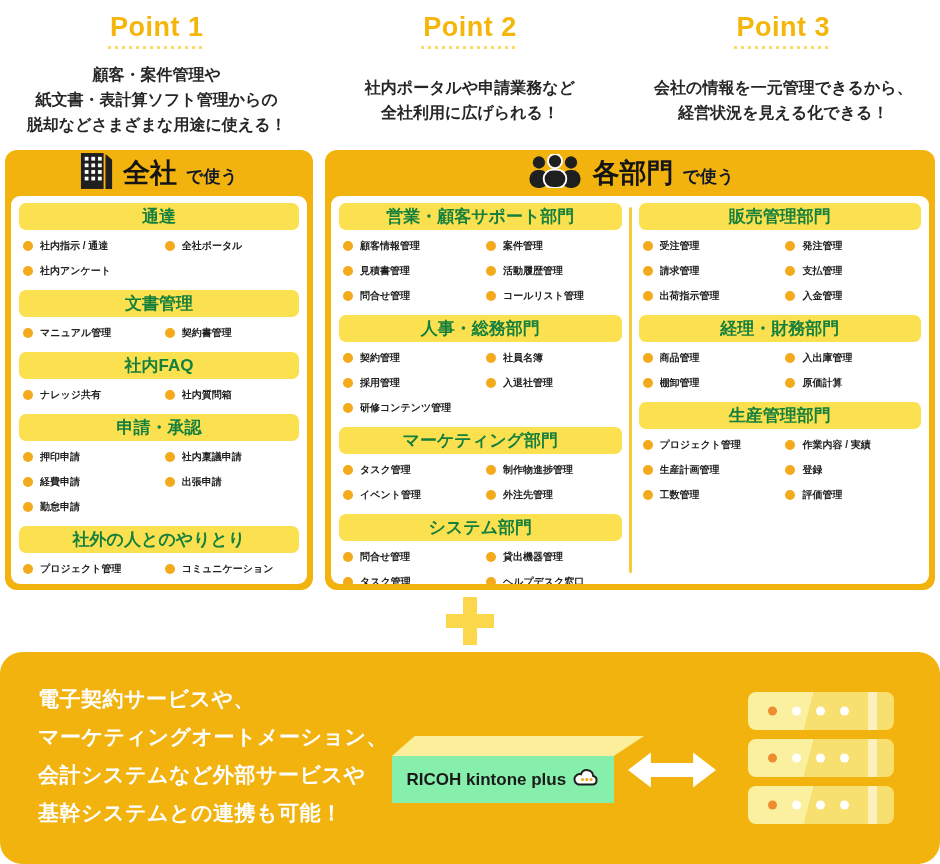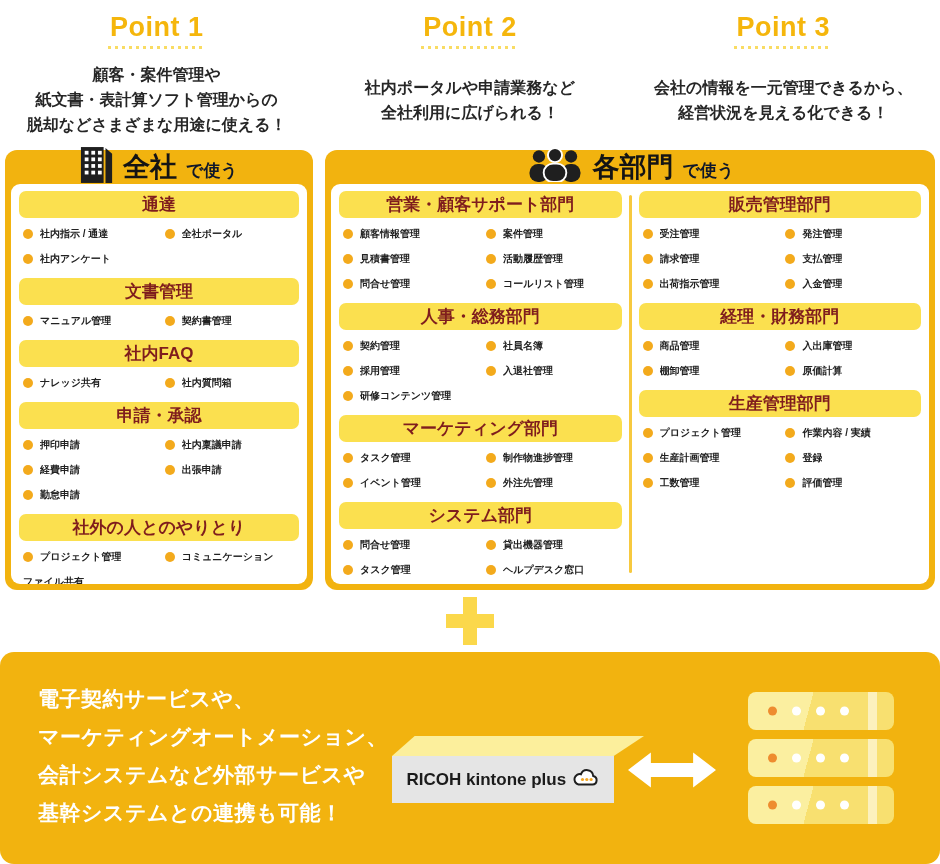--- a/index.html
+++ b/index.html
@@ -14,52 +14,52 @@
   .point-dots { margin-top: 3px; width: 98px; height: 3px;
     background: repeating-linear-gradient(90deg, #F9DC63 0 3px, transparent 3px 7px); }
   .point-desc { flex: 1; display: flex; flex-direction: column; justify-content: center;
     text-align: center; font-size: 16px; font-weight: 700; color: #262626; line-height: 25px; }
 
   
   .panels-row { height: 440px; display: flex; gap: 12px; padding: 0 5px; }
   .panel { background: #F2B30F; border-radius: 12px; padding: 0 6px 6px; display: flex; flex-direction: column; }
   .panel-left { flex: 0 0 308px; }
   .panel-right { flex: 1; }
-  .panel-head { height: 34px; display: flex; align-items: center; justify-content: center; gap: 9px; }
+  .panel-head { height: 46px; display: flex; align-items: center; justify-content: center; gap: 9px; }
   .head-strong { font-size: 27px; font-weight: 900; color: #141414; }
   .head-suffix { font-size: 17px; font-weight: 700; color: #0f172a; margin-top: 6px; }
   .panel-body { background: #fff; border-radius: 9px; flex: 1; padding: 7px 8px; overflow: hidden; }
   .two-col { display: flex; }
   .two-col .col { flex: 1; min-width: 0; }
   .col-divider { width: 3px; background: #F7C93F; margin: 4px 7px; border-radius: 2px; }
 
   .section { margin-bottom: 7px; }
   .pill { background: #FBE04F; border-radius: 7px; text-align: center; font-size: 17px;
-    font-weight: 800; color: #7f1d1d; padding: 2px 0; }
+    font-weight: 800; color: #15803d; padding: 2px 0; }
   .items { display: grid; grid-template-columns: 1.04fr 1fr; padding: 3px 2px 0 4px; column-gap: 4px; }
   .item { display: flex; align-items: center; gap: 7px; line-height: 25px;
     font-size: 10px; font-weight: 700; color: #222; white-space: nowrap; }
   .dot { width: 10px; height: 10px; border-radius: 50%; background: #F3AA1C; flex: 0 0 auto; }
   .item-text { overflow: hidden; }
 
   
   .plus-row { height: 62px; display: flex; align-items: center; justify-content: center; }
   .plus { position: relative; width: 48px; height: 48px; }
   .plus::before { content:''; position:absolute; left:0; top:17px; width:48px; height:14px; background:#FBD84B; }
   .plus::after  { content:''; position:absolute; left:17px; top:0; width:14px; height:48px; background:#FBD84B; }
 
   
-  .banner { position: relative; height: 212px; background: #F2B30F; border-radius: 14px; }
+  .banner { position: relative; height: 212px; background: #F2B30F; border-radius: 22px; }
   .banner-text { position: absolute; left: 38px; top: 28px; font-size: 21px; font-weight: 800;
     color: #fff; line-height: 38px; letter-spacing: .5px; }
 
   .kintone-box { position: absolute; left: 392px; top: 84px; width: 252px; height: 68px; }
   .box-top { position: absolute; left: 0; top: 0; width: 100%; height: 20px; background: #FCEF9C;
     clip-path: polygon(9% 0, 100% 0, 88% 100%, 0 100%); }
-  .box-front { position: absolute; left: 0; top: 20px; width: 88%; height: 47px; background: #e5e5e5;
+  .box-front { position: absolute; left: 0; top: 20px; width: 88%; height: 47px; background: #86efac;
     display: flex; align-items: center; justify-content: center; gap: 7px;
     font-size: 17px; font-weight: 800; color: #1b1b1b; }
 
   .double-arrow { position: absolute; left: 628px; top: 96px; }
 
   .server { position: absolute; left: 748px; top: 40px; width: 146px; display: flex;
     flex-direction: column; gap: 9px; }
   .slab { height: 38px; border-radius: 8px; position: relative;
     background: linear-gradient(105deg, #FBEFA0 42%, #F8E070 42%); }
   .slab::after { content: ''; position: absolute; right: 17px; top: 0; bottom: 0; width: 9px;

